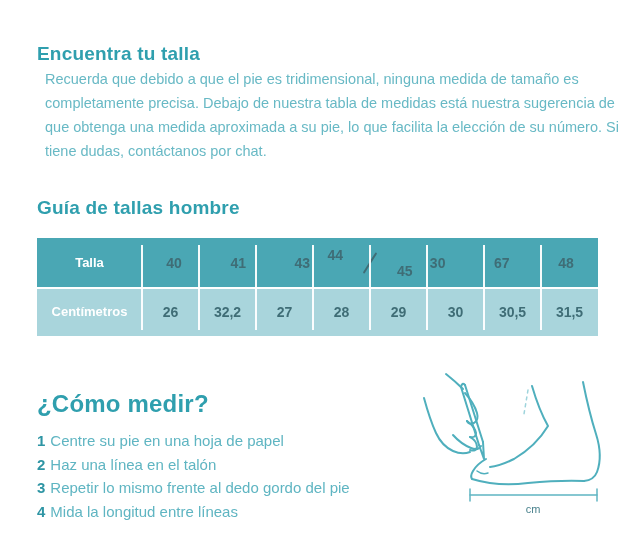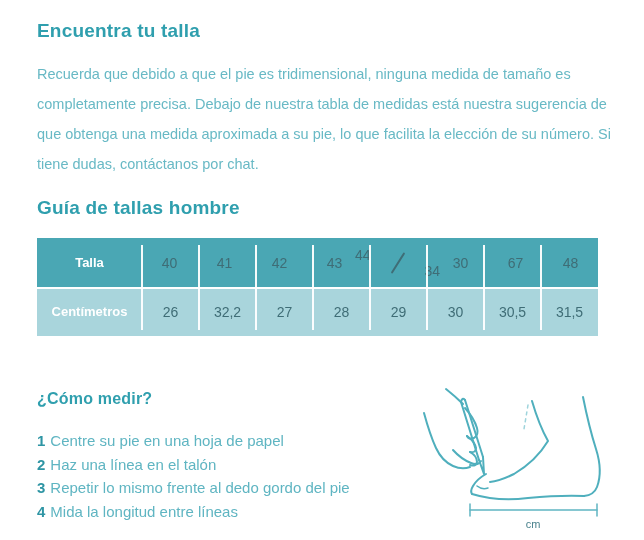--- a/index.html
+++ b/index.html
@@ -7,81 +7,80 @@
     position:relative;
     width:644px;height:540px;
     background:#ffffff;
     font-family:"Liberation Sans", sans-serif;
     overflow:hidden;
   }
   .h-title{
     position:absolute;left:37px;margin:0;
     font-size:19px;font-weight:bold;color:#2f9fae;letter-spacing:.2px;
   }
-  #title-find{top:20px;text-align:right;}
+  #title-find{top:43px;text-align:right;}
   #title-guide{top:197px;}
-  #title-howto{top:390px;font-size:16px;}
+  #title-howto{top:390px;font-size:24px;}
   .intro-text{
-    position:absolute;left:37px;top:59px;width:588px;margin:0;
-    font-size:14.5px;line-height:30px;color:#68b9c5;
+    position:absolute;left:37px;top:59px;width:588px;margin:8px;
+    font-size:14.5px;line-height:24px;color:#68b9c5;
   }
   
   .size-table{
     position:absolute;left:37px;top:238px;width:561px;height:100px;
   }
   .row{display:flex;width:100%;height:49px;}
   .row-sizes{background:#4aa7b4;}
   .row-cm{background:#a9d5dc;}
   .hline{position:absolute;left:0;top:49px;width:561px;height:2px;background:#ffffff;}
   .vline{position:absolute;top:7px;bottom:8px;width:2px;background:#ffffff;opacity:.95;}
   .cell-label{
     width:105px;min-width:105px;display:flex;align-items:center;justify-content:center;
     color:#ffffff;font-size:13px;font-weight:bold;
   }
   .cell{
     flex:1;display:flex;align-items:center;justify-content:center;
-    color:#3f6d76;font-size:14px;font-weight:400;
+    color:#3f6d76;font-size:14px;font-weight:700;
   }
   .cell-split{position:relative;gap:40px;}
   .split-top{transform:translate(-7px,-8px);}
   .split-bottom{transform:translate(7px,8px);}
   .slash{
     position:absolute;left:50%;top:50%;width:2px;height:24px;
     background:#3f6d76;transform:translate(-1px,-12px) rotate(32deg);border-radius:1px;
   }
   
   .steps{position:absolute;left:37px;top:429px;}
   .step{font-size:15px;line-height:23.5px;}
   .step-num{font-weight:bold;color:#2e95a4;margin-right:5px;}
   .step-text{color:#5fb5c2;}
-  .illustration{position:absolute;left:420px;top:385px;width:220px;height:150px;}
+  .illustration{position:absolute;left:420px;top:370px;width:220px;height:150px;}
   .cm-label{font-size:11px;fill:#4a828d;font-family:"Liberation Sans",sans-serif;}
 </style>
 </head>
 <body>
 
 <div class="page">
 
   <h1 class="h-title" id="title-find">Encuentra tu talla</h1>
 
   <p class="intro-text">Recuerda que debido a que el pie es tridimensional, ninguna medida de tamaño es completamente precisa. Debajo de nuestra tabla de medidas está nuestra sugerencia de que obtenga una medida aproximada a su pie, lo que facilita la elección de su número. Si tiene dudas, contáctanos por chat.</p>
 
   <h2 class="h-title" id="title-guide">Guía de tallas hombre</h2>
 
   <div class="size-table">
     <div class="row row-sizes">
       <div class="cell-label">Talla</div>
       <div class="cell">40</div>
       <div class="cell">41</div>
-      <div class="cell">42</div>
       <div class="cell">43</div>
       <div class="cell cell-split">
         <span class="split-top">44</span>
         <span class="slash"></span>
-        <span class="split-bottom">34</span>
+        <span class="split-bottom">45</span>
       </div>
       <div class="cell">30</div>
       <div class="cell">67</div>
       <div class="cell">48</div>
     </div>
     <div class="row row-cm">
       <div class="cell-label">Centímetros</div>
       <div class="cell">26</div>
       <div class="cell">32,2</div>
       <div class="cell">27</div>

